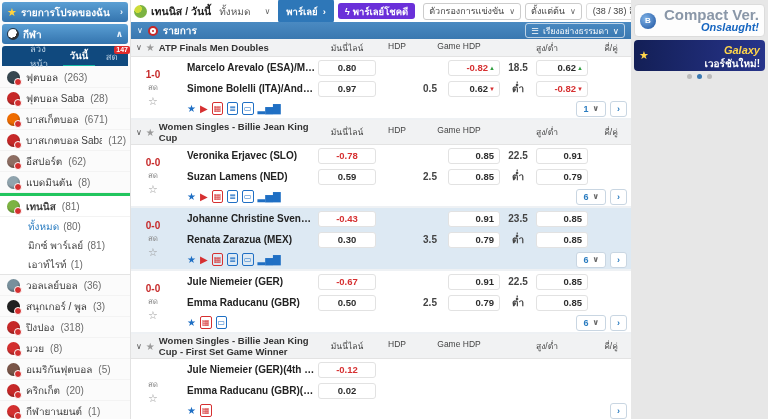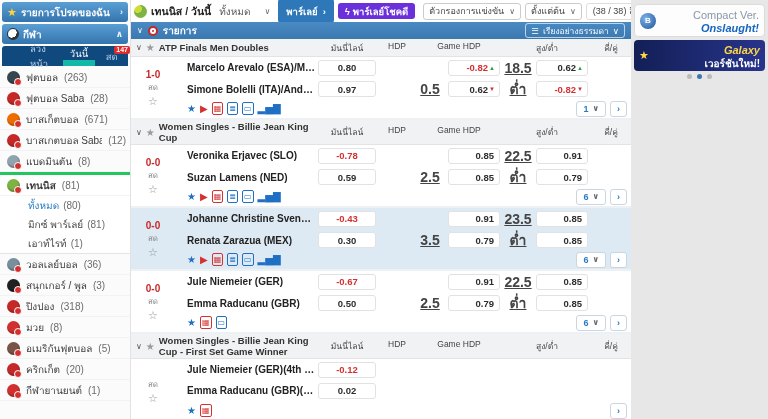--- a/index.html
+++ b/index.html
@@ -9,21 +9,21 @@
   
   .sidebar{width:130px;flex:0 0 130px;background:#fbfbfb;border-right:1px solid #e2e2e2;overflow:hidden;}
   .side-bar-btn{display:flex;align-items:center;gap:4px;height:20px;margin:2px 2px 0 2px;padding:0 5px;border-radius:3px;
     background:linear-gradient(180deg,#5a9fd4,#3474ae);color:#fff;font-size:10px;font-weight:bold;cursor:pointer;}
   .side-bar-btn .grow{flex:1;}
   .star-ico{color:#ffd23e;font-size:11px;}
   .ball-ico{width:12px;height:12px;border-radius:50%;background:radial-gradient(circle at 35% 35%,#fff 55%,#333 56%);border:1px solid #234;box-sizing:border-box;}
   .chev-w{font-size:9px;color:#e8f2fb;}
   .side-tabs{display:flex;background:#10497e;height:20px;margin:2px 2px 0 2px;border-radius:3px 3px 0 0;padding-left:28px;}
   .side-tab{flex:1;display:flex;align-items:center;justify-content:center;font-size:9.5px;color:#b9cfe2;cursor:pointer;position:relative;}
-  .side-tab.active{color:#fff;font-weight:normal;border-bottom:6px solid #14b8a6;}
+  .side-tab.active{color:#fff;font-weight:bold;border-bottom:1px solid #14b8a6;}
   .badge{position:absolute;top:0;right:-2px;background:#e02b2b;color:#fff;font-size:7px;font-weight:bold;padding:0 2px;border-radius:2px;line-height:8px;}
   .sport-list{padding-top:1px;}
   .sport-item{display:flex;align-items:center;gap:6px;height:20px;padding:0 4px 0 7px;font-size:10px;color:#3c3c3c;cursor:pointer;border-bottom:1px solid #f3f3f3;}
   .sport-item.expanded{border-top:3px solid #22c55e;background:#fff;font-weight:bold;}
   .s-icon{width:13px;height:13px;border-radius:50%;position:relative;flex:0 0 13px;box-shadow:inset -1px -2px 2px rgba(0,0,0,.25);}
   .s-icon:after{content:"";position:absolute;right:-2px;bottom:-2px;width:6px;height:6px;border-radius:50%;background:#d32f2f;border:1px solid #fff;}
   .s-label{white-space:nowrap;overflow:hidden;}
   .s-count{color:#6b6b6b;font-weight:normal;}
   .sub-list{background:#fff;border-bottom:1px solid #e4e4e4;}
   .sub-item{display:flex;gap:4px;align-items:center;height:19px;padding-left:28px;font-size:10px;color:#444;cursor:pointer;}
@@ -60,40 +60,40 @@
 
   .match-block{display:flex;border-bottom:2px solid #eef1f4;background:#fff;}
   .match-block.alt{background:#dde9f3;}
   .m-left{flex:0 0 44px;display:flex;flex-direction:column;align-items:center;justify-content:center;gap:1px;padding-top:2px;}
   .m-score{font-size:10px;font-weight:bold;color:#c62828;}
   .m-live{font-size:8px;color:#8a8a8a;}
   .m-star{font-size:11px;color:#9a9a9a;cursor:pointer;}
   .m-right{flex:1;min-width:0;}
   .team-row{display:grid;grid-template-columns:minmax(0,1fr) 64px 36px 30px 58px 30px 58px 40px;align-items:center;height:21px;}
   .team-name{font-size:10px;font-weight:bold;color:#222;padding-left:12px;white-space:nowrap;overflow:hidden;text-overflow:ellipsis;}
-  .hval{font-size:14px;font-weight:bold;color:#444;text-align:center;text-decoration:underline;}
+  .hval{font-size:10px;font-weight:bold;color:#444;text-align:center;}
   .odds{background:#fff;border:1px solid #e2e2e2;border-radius:3px;height:14px;display:flex;align-items:center;justify-content:flex-end;gap:1px;padding:0 4px;margin:0 3px;font-size:9.5px;font-weight:bold;color:#2d2d2d;cursor:pointer;}
   .odds.center{justify-content:center;}
   .odds .ov.neg{color:#d63031;}
   .arrow{font-size:6px;}
   .arrow.up{color:#2f9e3f;}
   .arrow.down{color:#d63031;}
   .m-footer{display:flex;align-items:center;height:19px;padding:0 4px 0 12px;gap:4px;}
   .mi{font-size:10px;cursor:pointer;line-height:12px;}
   .mi.boxed{border:1px solid currentColor;border-radius:2px;font-size:8px;padding:0 1px;height:11px;display:flex;align-items:center;}
   .m-controls{margin-left:auto;display:flex;gap:4px;}
   .page-box,.next-box{background:#fff;border:1px solid #c9d6e2;border-radius:3px;height:14px;display:flex;align-items:center;gap:4px;padding:0 6px;font-size:9px;font-weight:bold;color:#2a7cc0;cursor:pointer;}
 
   
   .ads{flex:1;background:#e7e7e7;padding:4px 3px;box-sizing:border-box;}
   .banner{border-radius:4px;height:31px;margin-bottom:3px;display:flex;align-items:center;padding:0 5px;gap:4px;overflow:hidden;cursor:pointer;}
   .banner1{background:#fdfdfd;border:1px solid #dcdcdc;}
   .b1-ico{width:16px;height:16px;border-radius:50%;background:radial-gradient(circle at 35% 35%,#7fb3e8,#1a4f9c);color:#fff;font-size:8px;font-weight:bold;display:flex;align-items:center;justify-content:center;}
   .b1-text{text-align:right;flex:1;line-height:11px;}
-  .b1-l1{font-size:11px;color:#8a97a8;font-weight:normal;margin-top:36px;}
+  .b1-l1{font-size:15px;color:#8a97a8;font-weight:bold;margin-top:36px;}
   .b1-l2{font-size:11px;color:#1565c0;font-weight:bold;font-style:italic;}
   .banner2{background:linear-gradient(90deg,#131f56,#27348b);}
   .b2-star{color:#ffd54a;font-size:11px;}
   .b2-text{flex:1;text-align:right;line-height:11px;}
   .b2-l1{font-size:11px;color:#ffd54a;font-weight:bold;font-style:italic;}
   .b2-l2{font-size:10px;color:#fff;font-weight:bold;}
   .dots{display:flex;justify-content:center;gap:5px;margin-top:2px;}
   .dot{width:5px;height:5px;border-radius:50%;background:#bbb;cursor:pointer;}
   .dot.active{background:#3a78b0;}
 </style>
@@ -140,20 +140,25 @@
     <span class="s-icon" style="background: rgb(239, 108, 0);"></span>
     <span class="s-label">บาสเก็ตบอล</span>
     <span class="s-count">(671)</span>
   </div>
         <div class="sport-item">
     <span class="s-icon" style="background: rgb(198, 40, 40);"></span>
     <span class="s-label">บาสเกตบอล Saba</span>
     <span class="s-count">(12)</span>
   </div>
         <div class="sport-item">
+    <span class="s-icon" style="background: rgb(141, 110, 99);"></span>
+    <span class="s-label">อีสปอร์ต</span>
+    <span class="s-count">(62)</span>
+  </div>
+        <div class="sport-item">
     <span class="s-icon" style="background: rgb(144, 164, 174);"></span>
     <span class="s-label">แบดมินตัน</span>
     <span class="s-count">(8)</span>
   </div>
         <div class="sport-item expanded">
     <span class="s-icon" style="background: rgb(124, 179, 66);"></span>
     <span class="s-label">เทนนิส</span>
     <span class="s-count">(81)</span>
   </div>
         <div class="sub-list">

